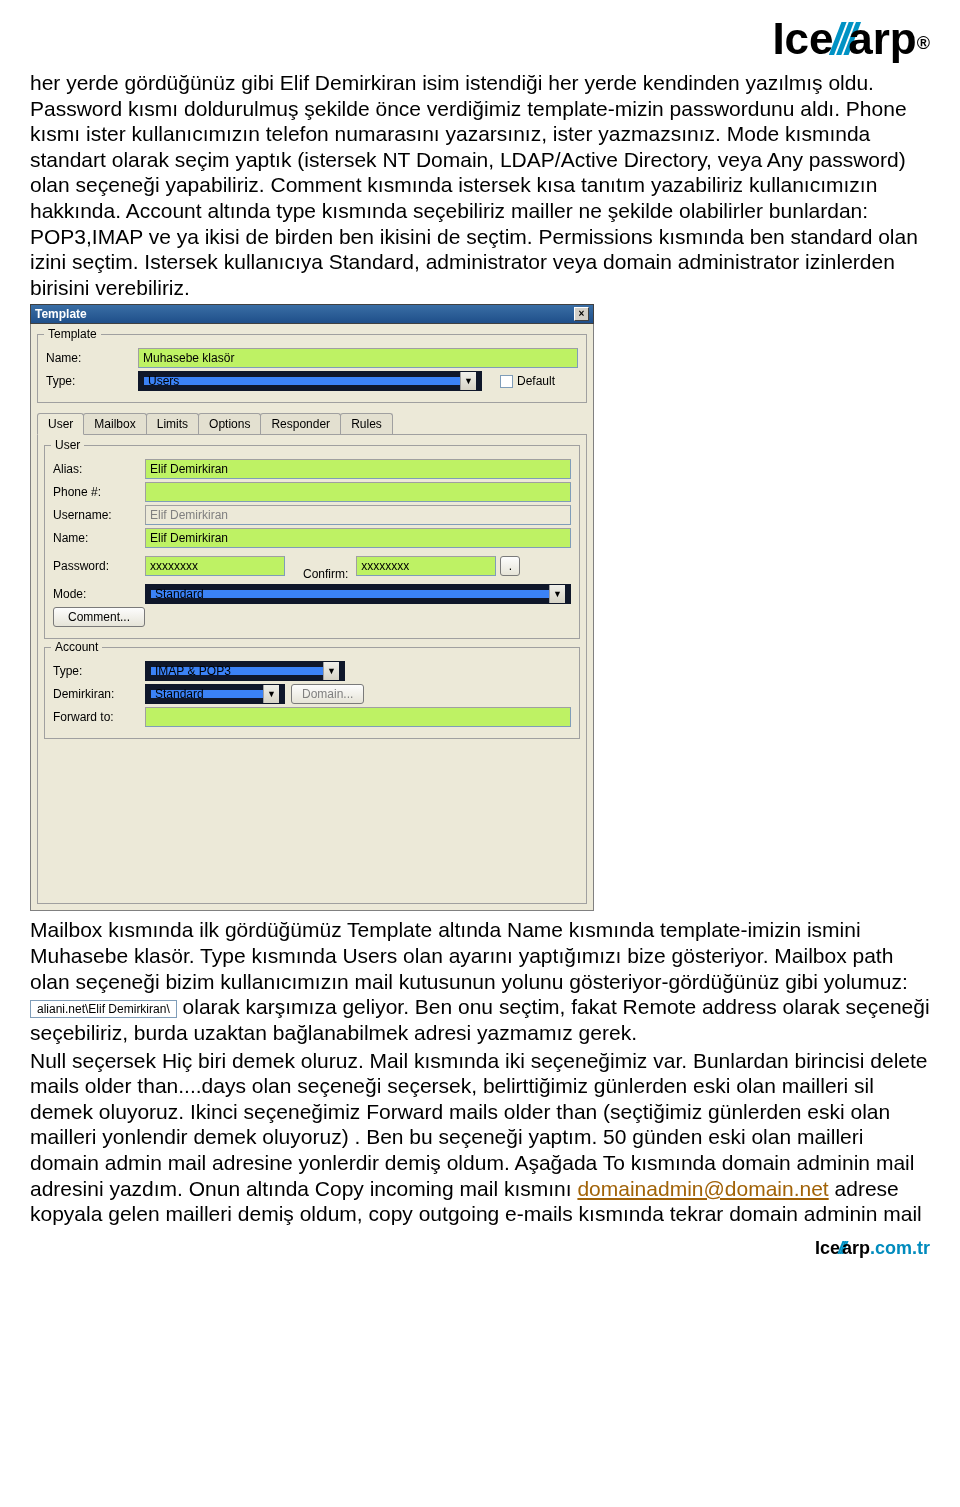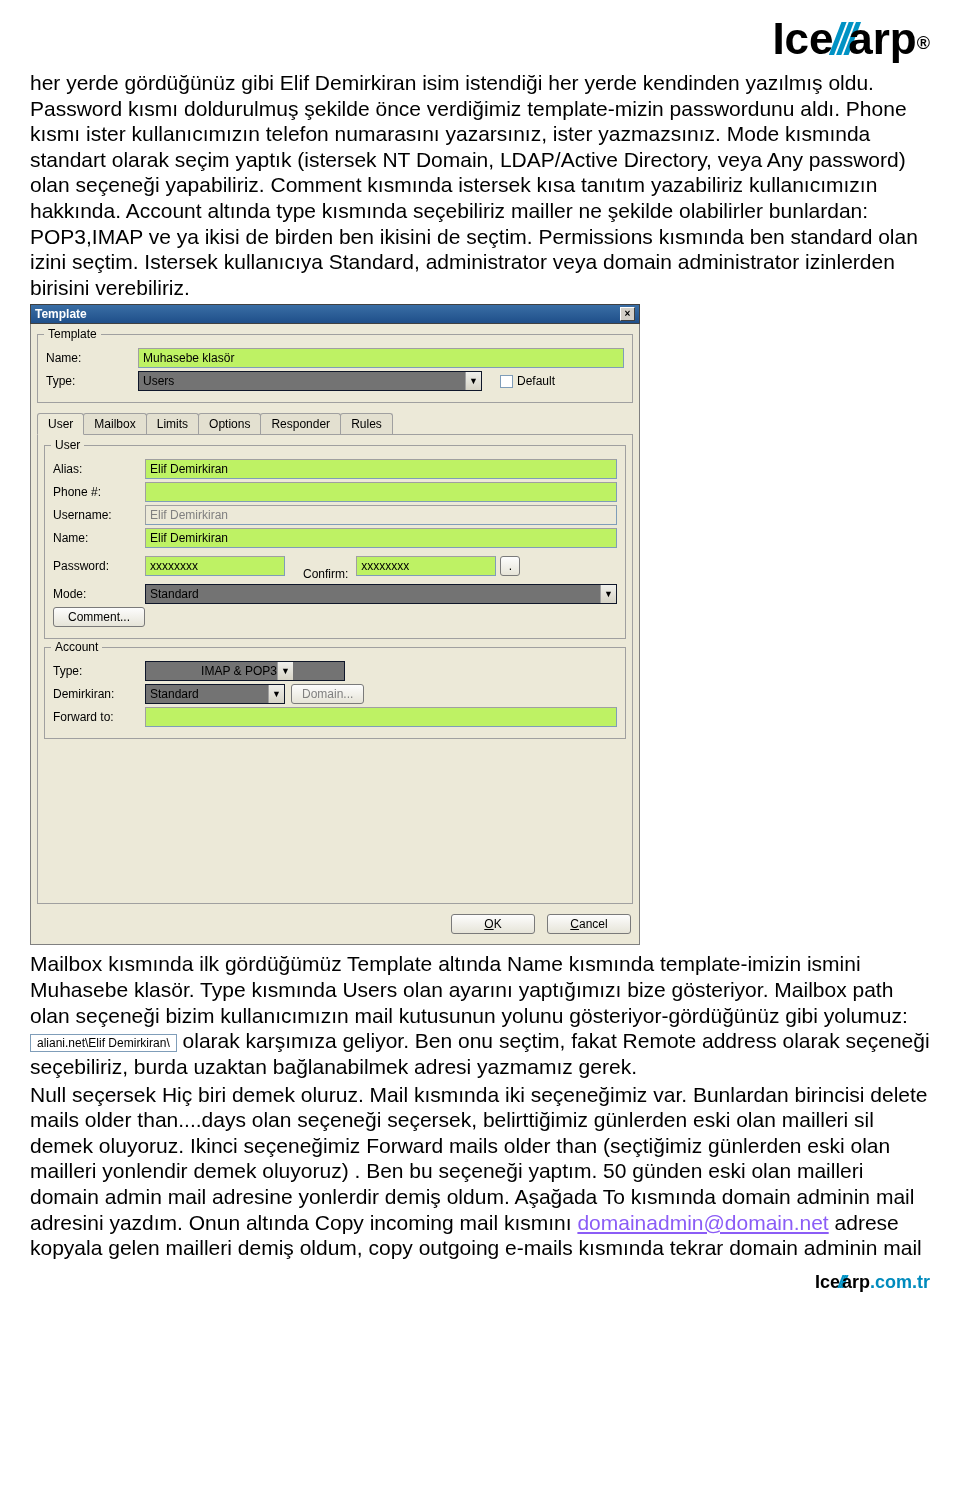--- a/index.html
+++ b/index.html
@@ -26,25 +26,25 @@
     color: #000;
   }
   .logo .slashes { color: #0092c4; letter-spacing: -5px; margin: 0 -4px 0 -3px; font-style: italic; }
   .logo sup { font-size: 18px; vertical-align: top; position: relative; top: 4px; }
   .para {
     font-size: 21px;
     line-height: 1.22;
     color: #000;
     margin-bottom: 2px;
   }
-  .link { color: #8b5cf6; text-decoration: underline; text-align: right; }
+  .link { color: #a16207; text-decoration: underline; text-align: right; }
 
   
   .dialog {
-    width: 610px;
+    width: 564px;
     font-family: Tahoma, sans-serif;
     font-size: 12px;
     color: #000;
     margin: 4px 0 6px 0;
   }
   .titlebar {
     background: linear-gradient(#3a6ea5,#1f4f8a);
     color: #fff;
     font-weight: bold;
     padding: 2px 4px;
@@ -93,28 +93,28 @@
     background: #bef264;
     font-size: 12px;
     padding: 1px 4px;
   }
   .txt.disabled { background:#ece9d8; color:#808080; }
   .txt.short { width: 140px; flex: none; }
   .sel {
     flex: 1;
     height: 20px;
     display: flex;
-    border: 1px solid #0f172a;
-    background: #737373;
+    border: 6px solid #0f172a;
+    background: #3b82f6;
     align-items:center;
     justify-content: space-between;
     padding-left: 4px;
   }
   .sel.w340 { width: 344px; flex:none; }
-  .sel.w200 { width: 200px; flex:none;justify-content:center; }
+  .sel.w200 { width: 200px; flex:none; }
   .sel.w140 { width: 140px; flex:none; }
   .dropbtn {
     width: 16px; height: 18px;
     background: linear-gradient(#f0f0eb,#d6d3c6);
     border-left:1px solid #a0a0a0;
     text-align:center;
     font-size: 9px; line-height:18px;
   }
   .chk {
     display:flex; align-items:center; gap:4px; margin-left: 18px;
@@ -284,24 +284,20 @@
         </div>
         <div class="row">
           <span class="lbl">Forward to:</span>
           <input class="txt" value="" style="">
         </div>
       </div>
 
       <div class="spacer"></div>
     </div>
 
-    <div class="btnrow">
-      <button class="btn" style="width:84px;"><span class="underline-char">O</span><span>K</span></button>
-      <button class="btn" style="width:84px;"><span class="underline-char">C</span><span>ancel</span></button>
-    </div>
   </div>
 </div>
 
 <p class="para">
   <span>Mailbox kısmında ilk gördüğümüz Template altında Name kısmında template-imizin ismini Muhasebe klasör. Type kısmında Users olan ayarını yaptığımızı bize gösteriyor. Mailbox path olan seçeneği bizim kullanıcımızın mail kutusunun yolunu gösteriyor-gördüğünüz gibi yolumuz:</span><br>
   <span class="inlinebox">aliani.net\Elif Demirkiran\</span>
   <span> olarak karşımıza geliyor. Ben onu seçtim, fakat Remote address olarak seçeneği seçebiliriz, burda uzaktan bağlanabilmek adresi yazmamız gerek.</span>
 </p>
 
 <p class="para">

